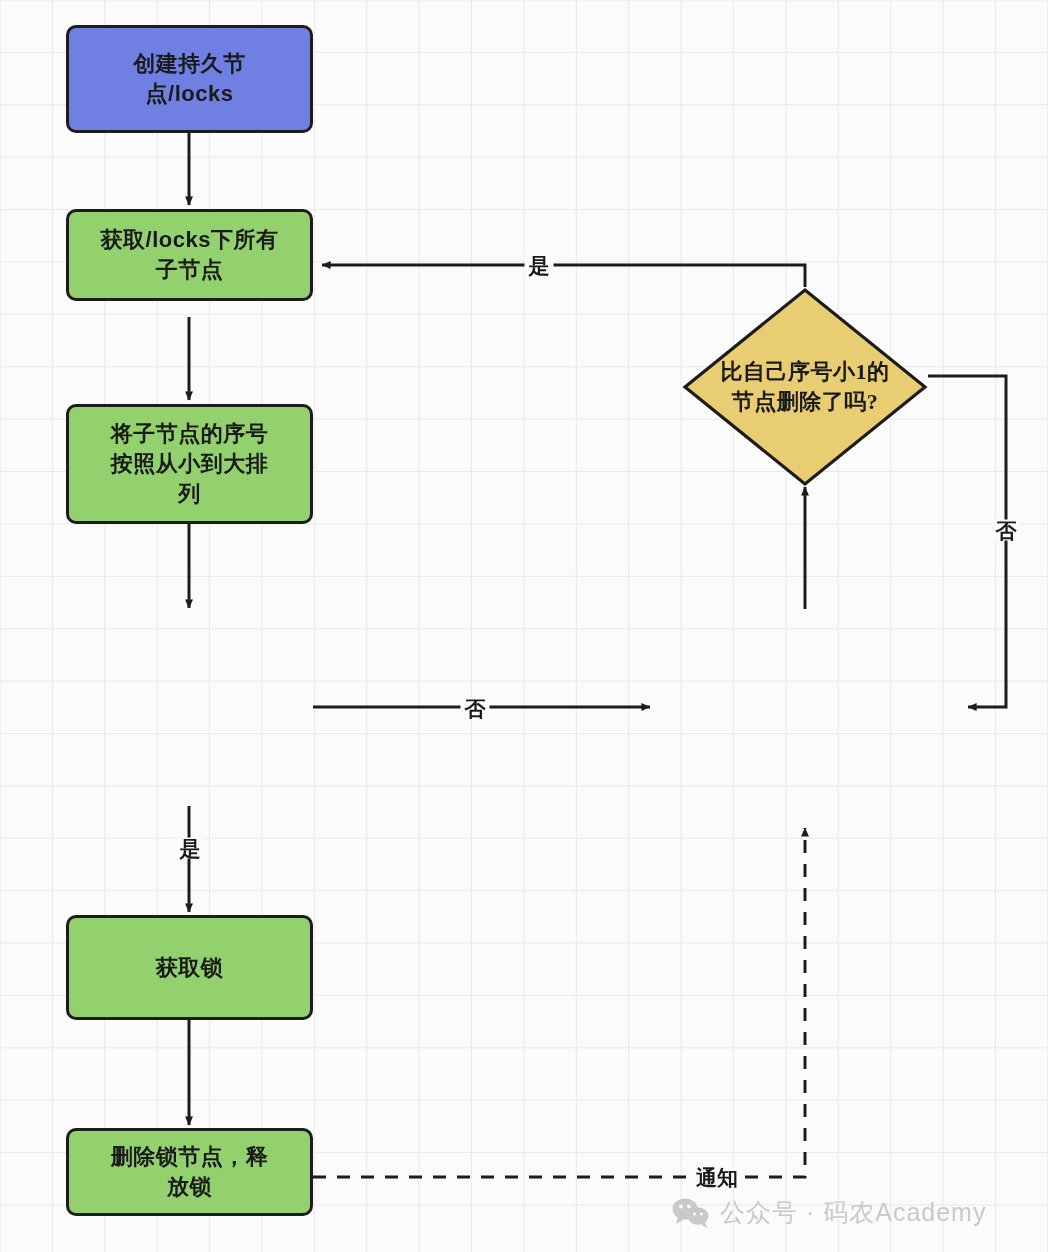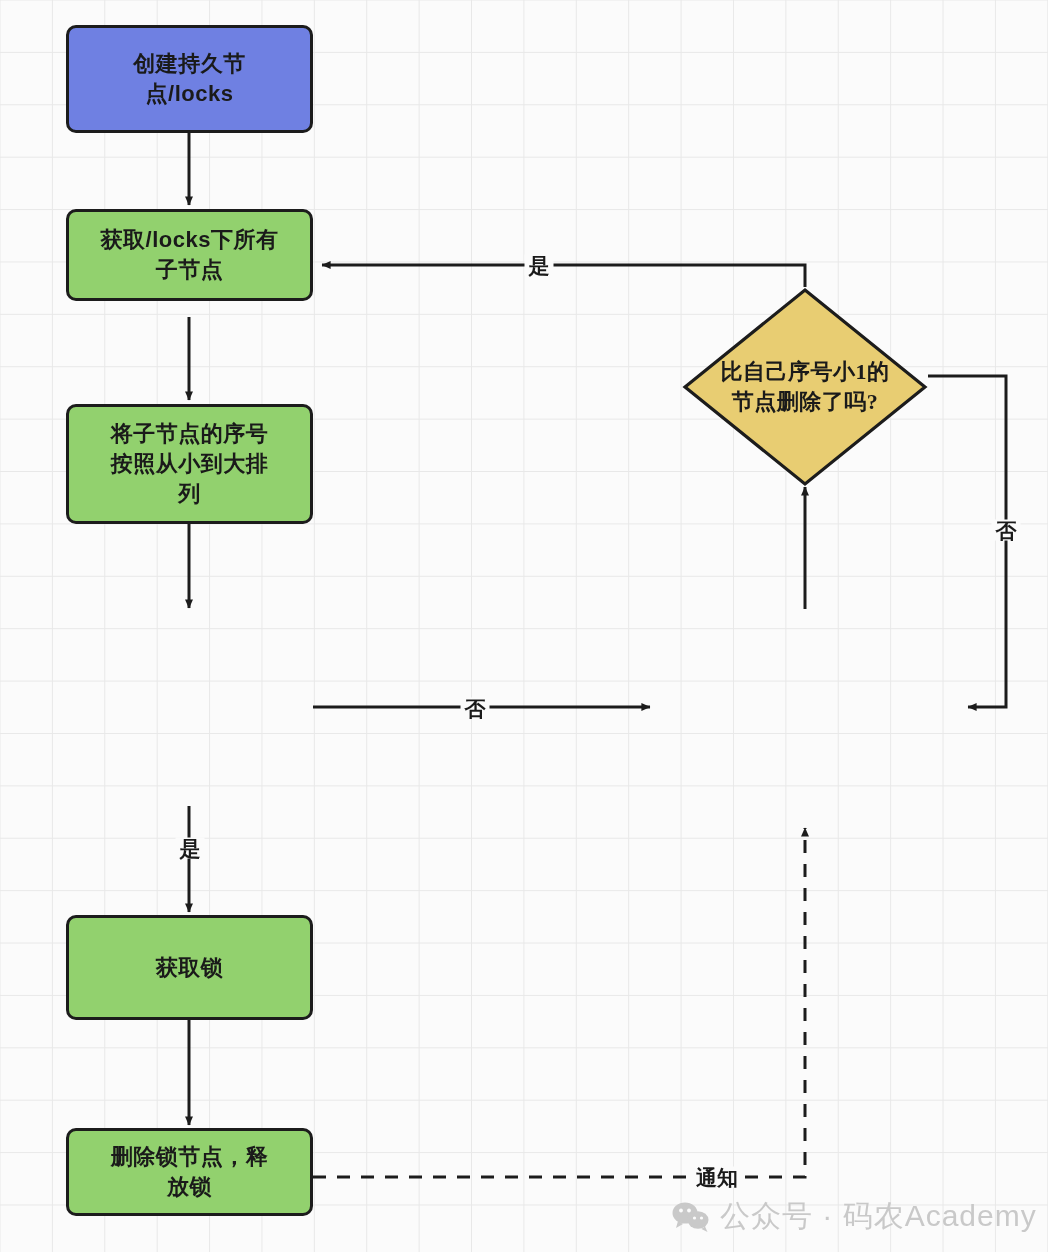--- a/index.html
+++ b/index.html
@@ -78,21 +78,21 @@
     font-weight: bold;
     color: #1a1a1a;
     line-height: 1;
   }
   .watermark {
     position: absolute;
     display: flex;
     align-items: center;
     gap: 10px;
     color: #c9c9c9;
-    font-size: 30px;
+    font-size: 25px;
     letter-spacing: 1px;
     user-select: none;
   }
   .wm-icon { display: block; }
 </style>
 </head>
 <body>
 
 <div id="canvas">
 

